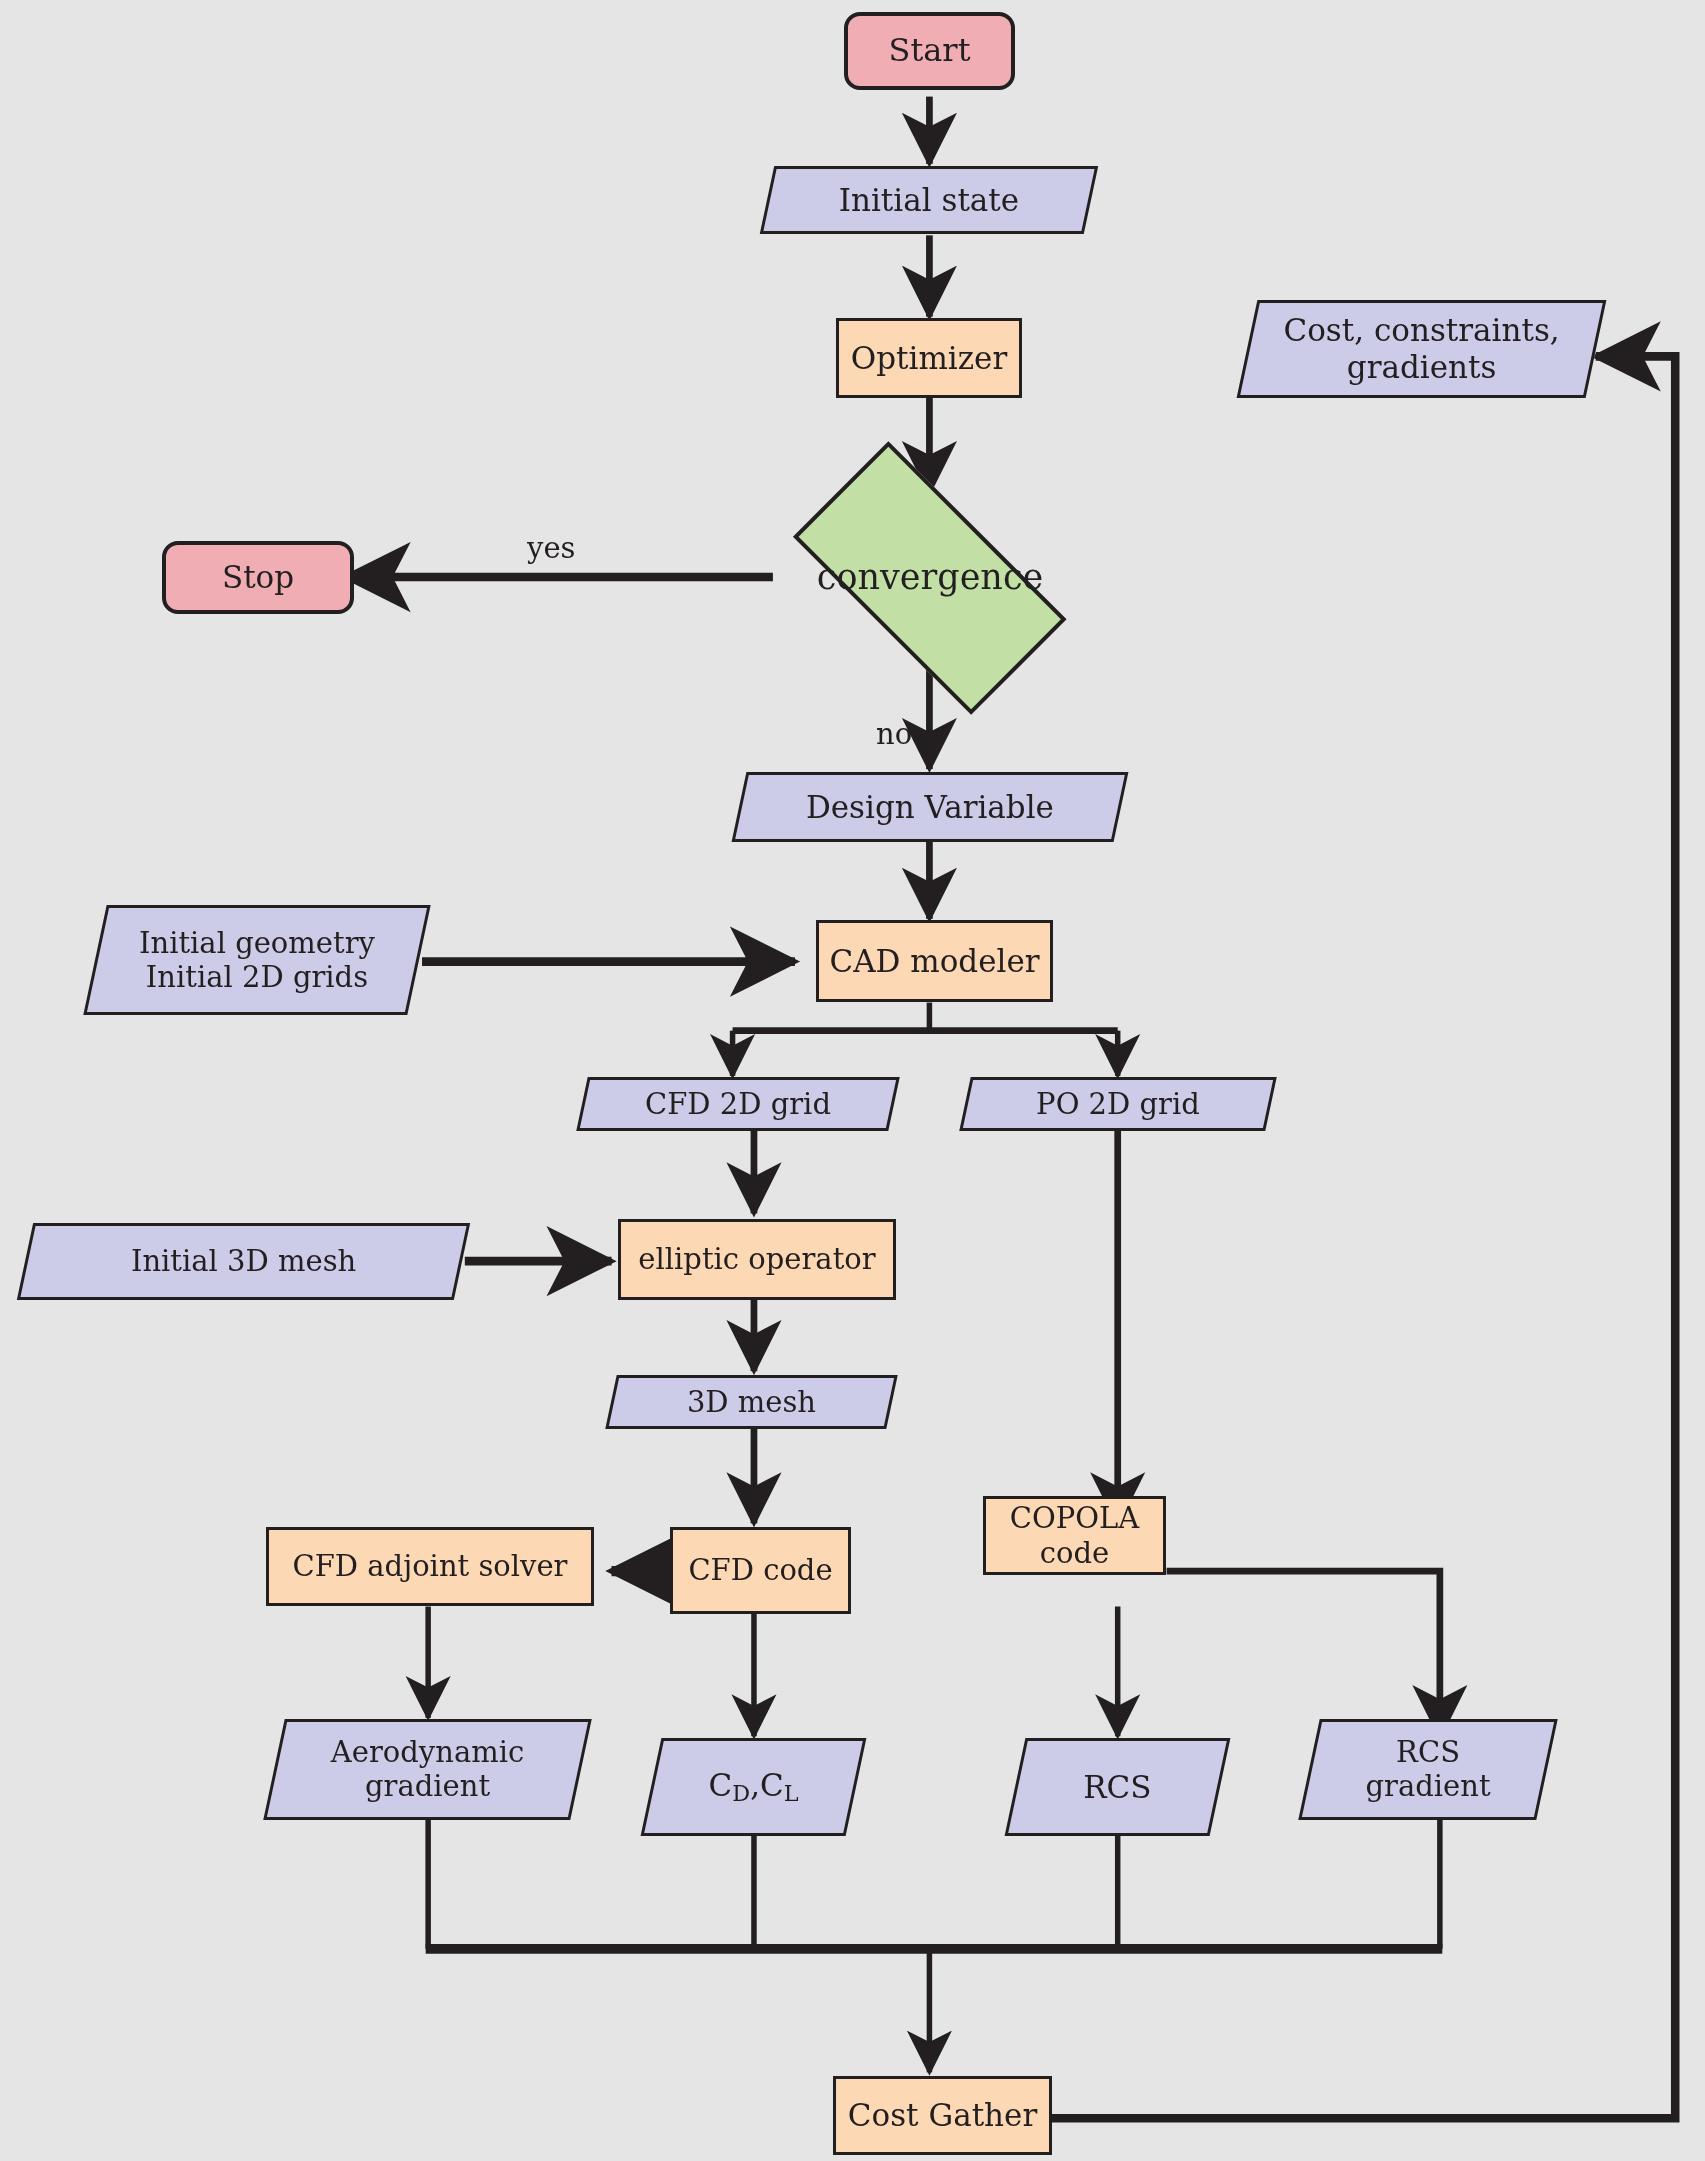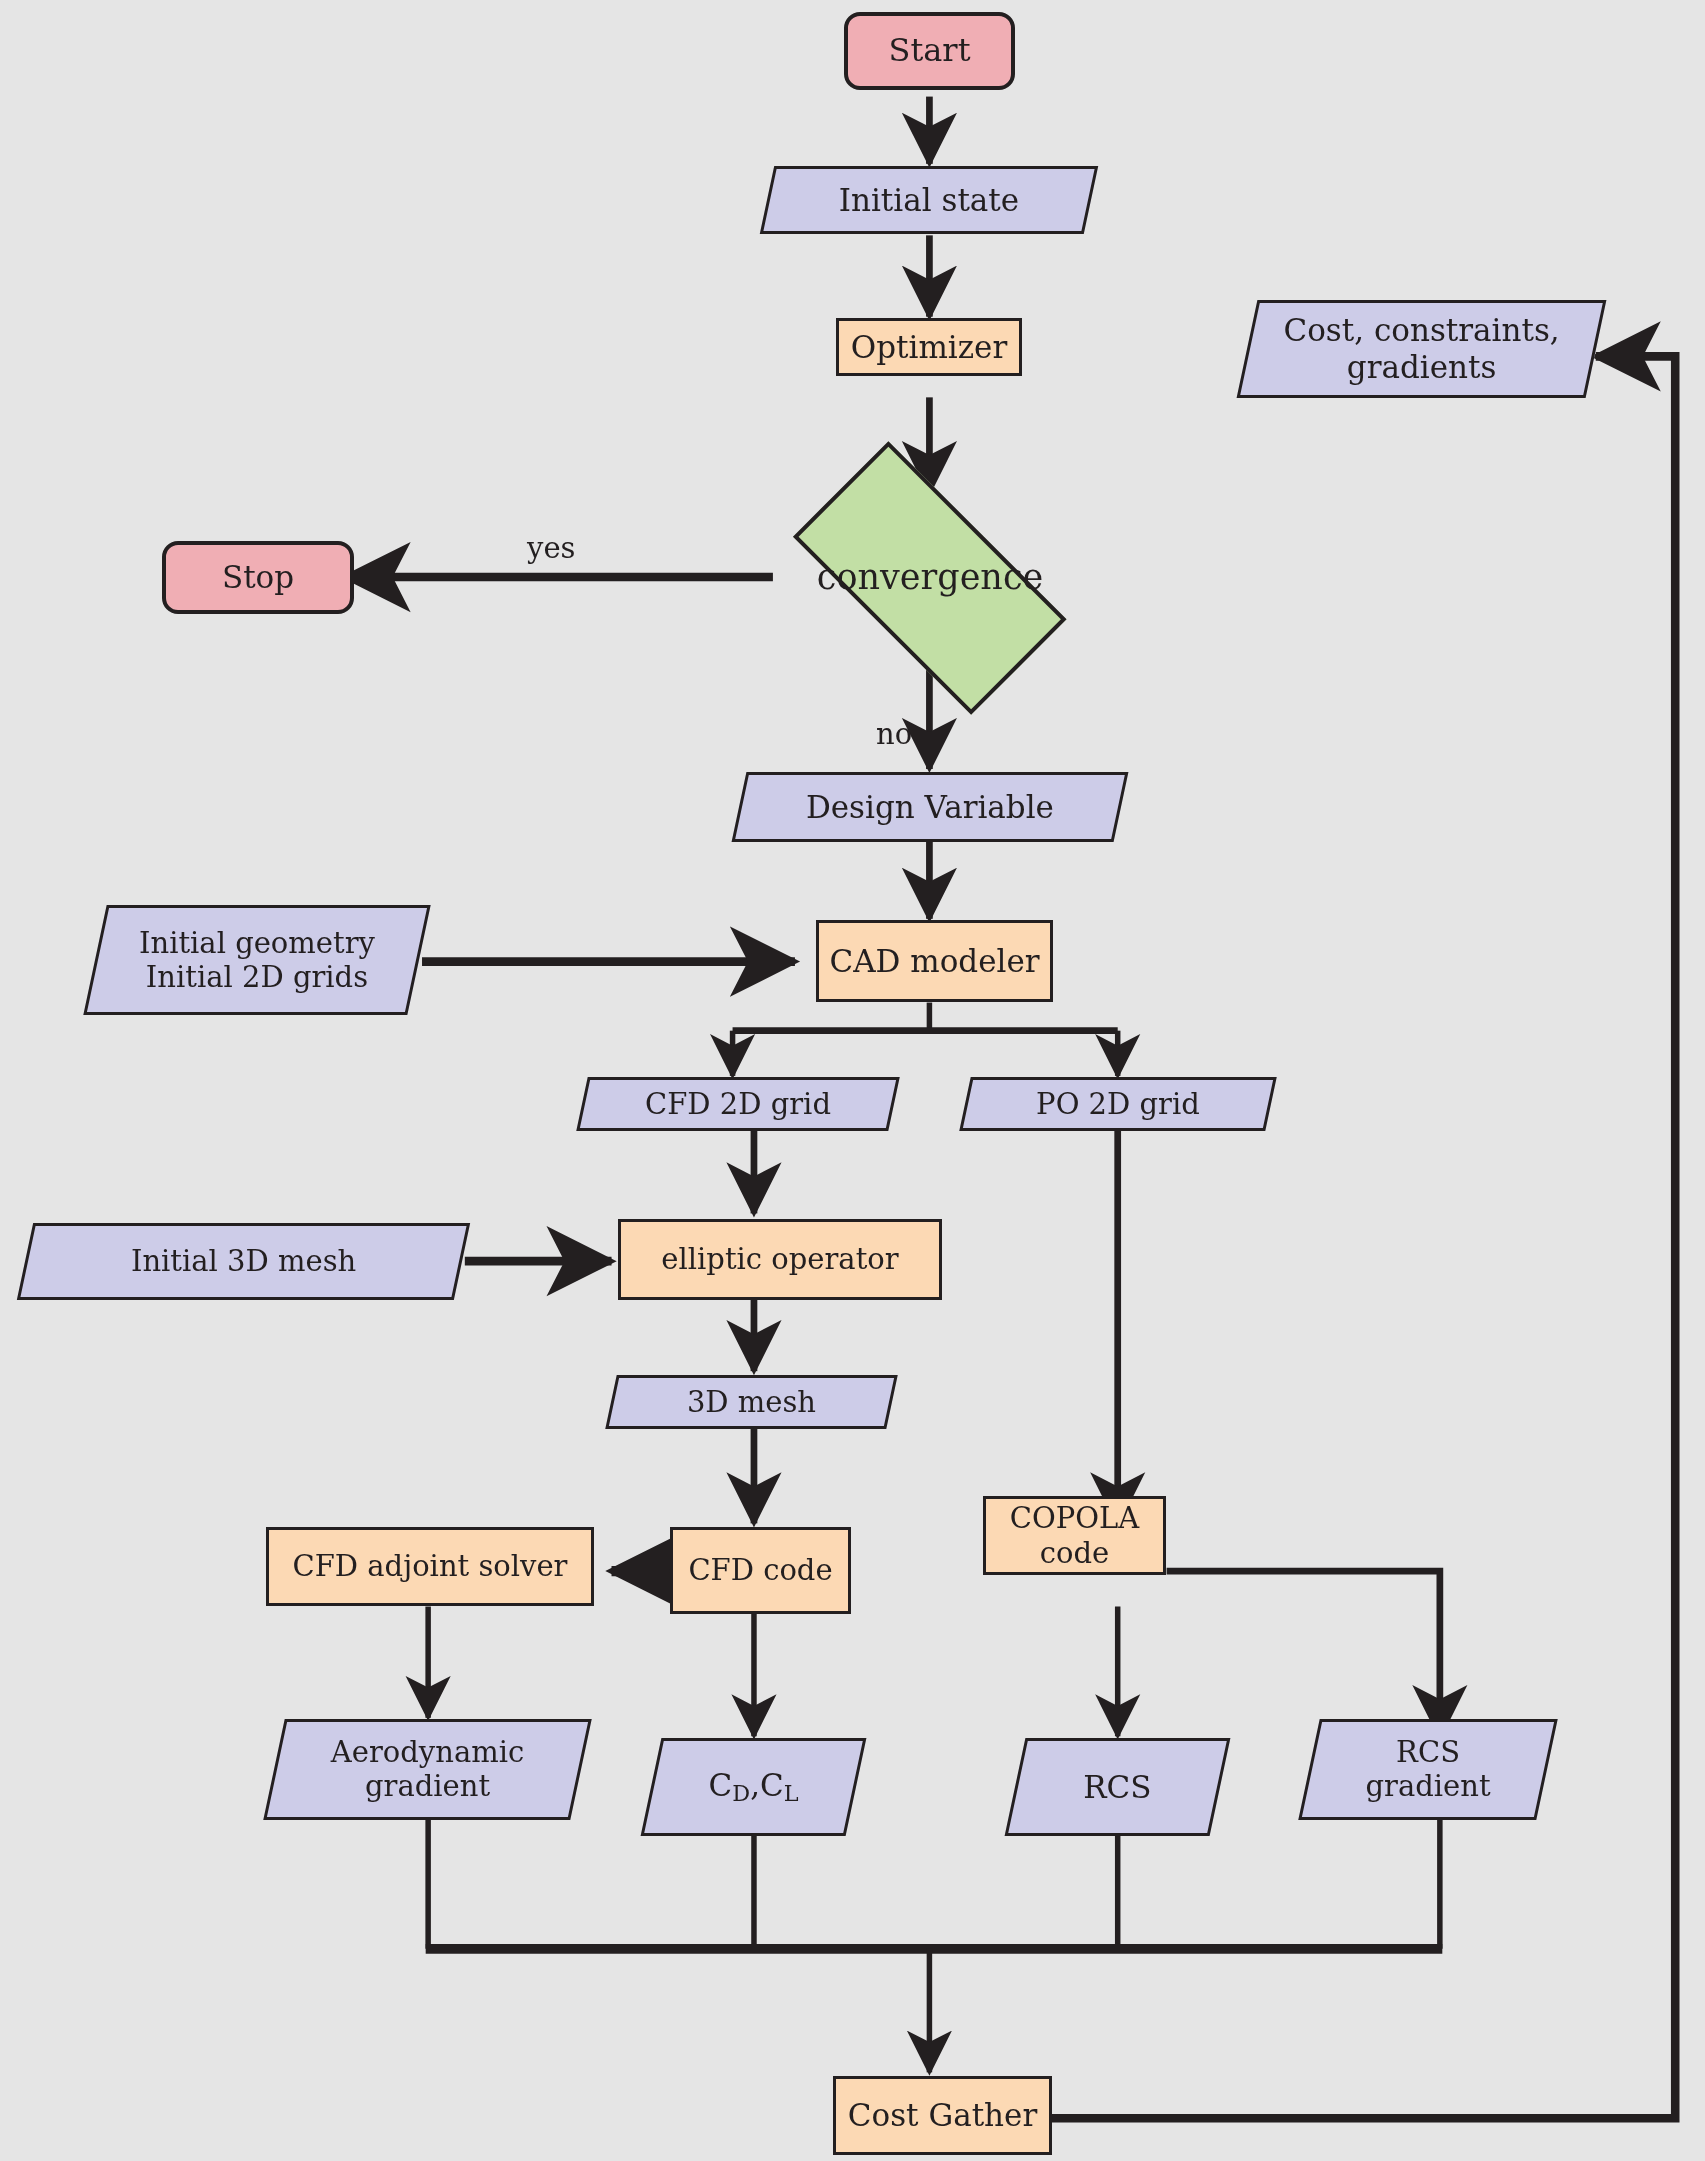--- a/index.html
+++ b/index.html
@@ -159,21 +159,21 @@
   </svg>
 
   <div class="node n-terminal" style="left:844px; top:12.2px; width:171px; height:78px; font-size:32px;">
     <span class="lbl">Start</span>
   </div>
 
   <div class="node n-data" style="left:767px; top:166px; width:324px; height:68px; font-size:31px;">
     <span class="lbl">Initial state</span>
   </div>
 
-  <div class="node n-process" style="left:836px; top:318px; width:186px; height:58px; font-size:31px;">
+  <div class="node n-process" style="left:836px; top:318px; width:186px; height:80px; font-size:31px;">
     <span class="lbl">Optimizer</span>
   </div>
 
   <div class="node n-data" style="left:1247px; top:300px; width:349px; height:98px; font-size:31px;">
     <span class="lbl">
       <span>Cost, constraints,</span><br>
       <span>gradients</span>
     </span>
   </div>
 
@@ -210,21 +210,21 @@
   </div>
 
   <div class="node n-data" style="left:965px; top:1077px; width:306px; height:54px; font-size:29px;">
     <span class="lbl">PO 2D grid</span>
   </div>
 
   <div class="node n-data" style="left:24.5px; top:1223px; width:437px; height:77px; font-size:29px;">
     <span class="lbl">Initial 3D mesh</span>
   </div>
 
-  <div class="node n-process" style="left:618px; top:1219px; width:324px; height:81px; font-size:29px;">
+  <div class="node n-process" style="left:618px; top:1219px; width:278px; height:81px; font-size:29px;">
     <span class="lbl">elliptic operator</span>
   </div>
 
   <div class="node n-data" style="left:611px; top:1375px; width:281px; height:54px; font-size:29px;">
     <span class="lbl">3D mesh</span>
   </div>
 
   <div class="node n-process" style="left:266px; top:1527px; width:328px; height:79px; font-size:29px;">
     <span class="lbl">CFD adjoint solver</span>
   </div>

